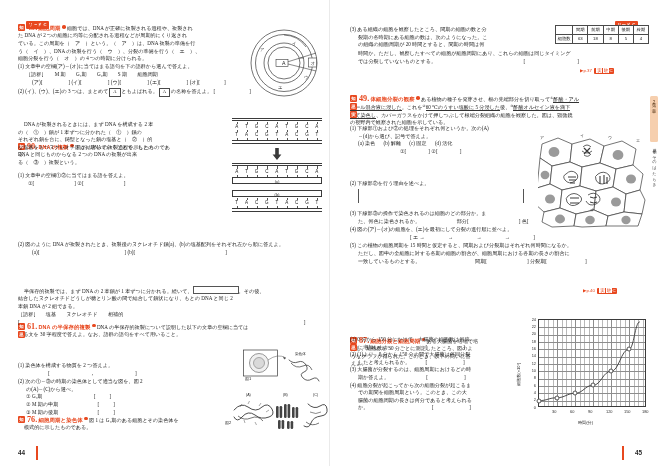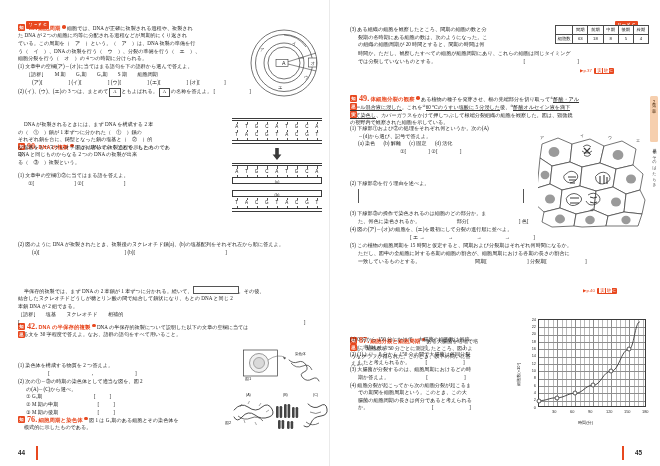--- a/index.html
+++ b/index.html
@@ -367,21 +367,21 @@
       <div class="rail" style="background:#fff;"></div>
     </div>
 
     <div class="col prob" style="left:18px;top:268px;width:305px;">
       <div class="tagstack">
         <span class="tagbox">知</span>
         <span class="tagbox">思</span>
       </div>
       <div style="margin-left:9px;">
         <div class="ln">
-          <span class="pnum">42.</span>
+          <span class="pnum">61.</span>
           <span class="ptitle">DNA の半保存的複製</span><span class="pdot"></span>
           <span>DNA の半保存的複製について説明した以下の文章の空欄に当ては</span>
         </div>
         <div class="ln" style="margin-left:-9px;">まる文を 30 字程度で答えよ。なお、語群の語句をすべて用いること。</div>
       </div>
     </div>
 
     <div class="col" style="left:24px;top:286px;width:300px;">
       <div class="ln">
         <span>半保存的複製では、まず DNA の 2 本鎖が 1 本ずつに分かれる。続いて、</span><span class="fillline" style="width:44px;"></span><span>。その後、</span>

